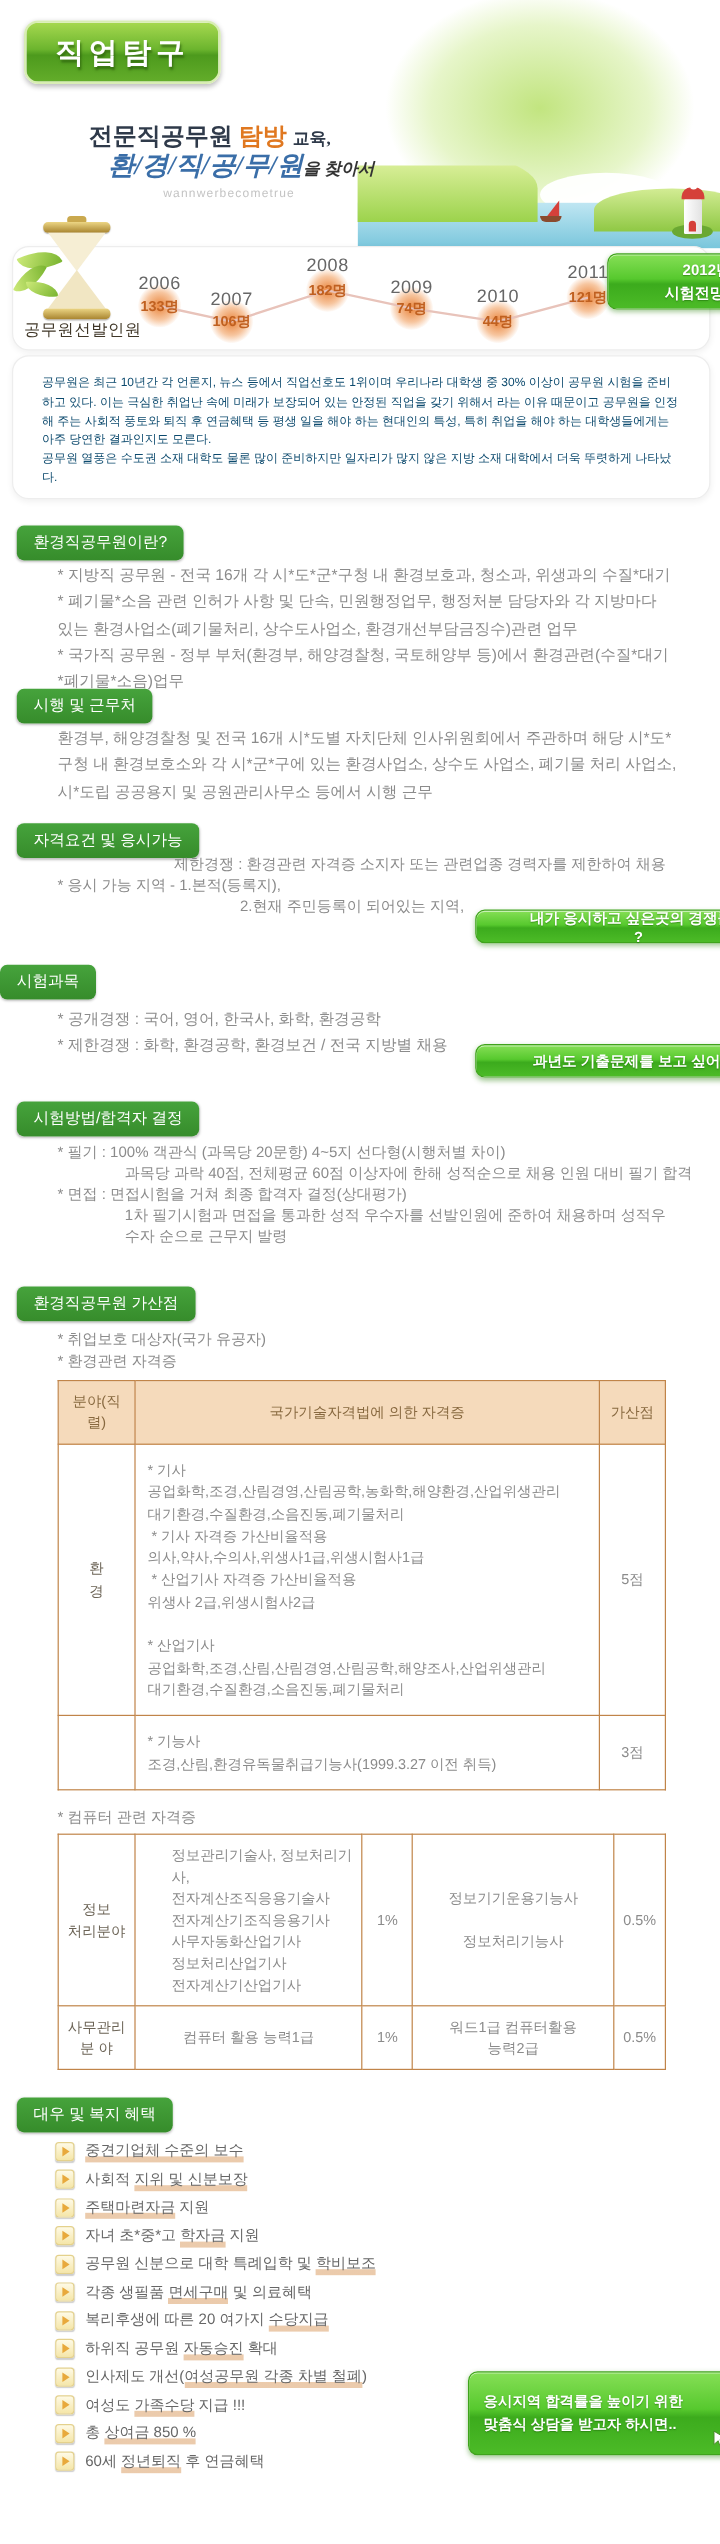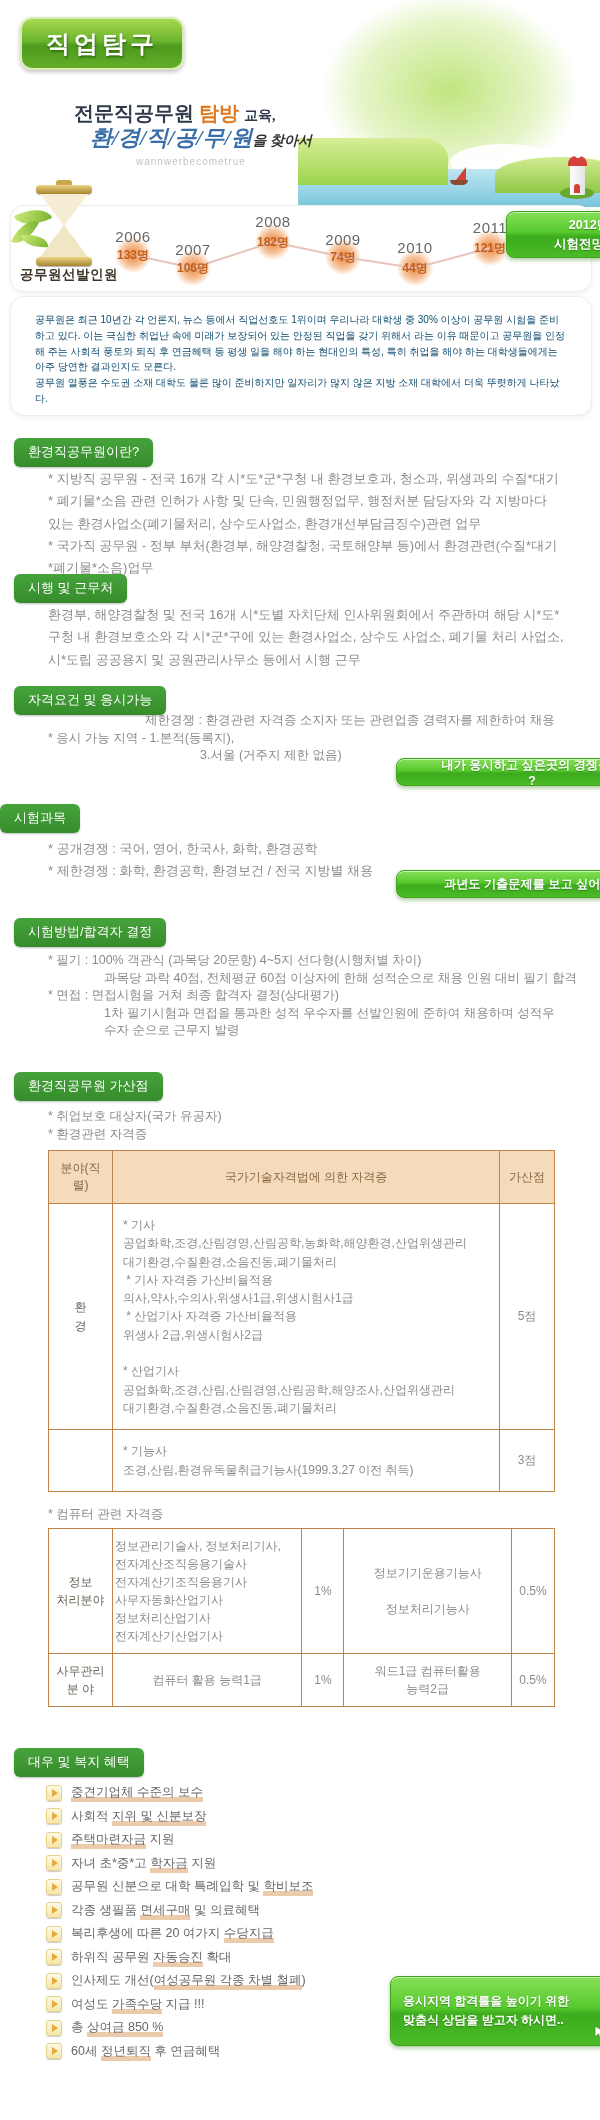--- a/index.html
+++ b/index.html
@@ -60,21 +60,21 @@
     border-left:24px solid transparent;border-right:24px solid transparent;border-top:32px solid #f6eed4;}
   .hg-glass-d{position:absolute;bottom:9px;left:6px;width:0;height:0;
     border-left:24px solid transparent;border-right:24px solid transparent;border-bottom:32px solid #f1e6c3;}
   .leaf{position:absolute;background:linear-gradient(135deg,#cdea7a,#79b42f);
     border-radius:4% 100% 4% 100%;}
   .leaf1{left:-18px;top:28px;width:34px;height:18px;transform:rotate(-25deg);}
   .leaf2{left:-24px;top:44px;width:30px;height:16px;transform:rotate(-62deg);}
   .leaf3{left:-12px;top:54px;width:26px;height:14px;transform:rotate(-4deg);}
 
   
-  .tl-label{left:20px;top:266px;font-size:13.5px;font-weight:bold;color:#3f3627;letter-spacing:.5px;z-index:7;}
+  .tl-label{left:20px;top:266px;font-size:13.5px;font-weight:normal;color:#3f3627;letter-spacing:.5px;z-index:7;}
   .tl-dot{position:absolute;width:36px;height:36px;border-radius:50%;
     background:radial-gradient(circle,rgba(231,120,40,.9) 0%,rgba(240,150,80,.55) 45%,rgba(250,190,140,0) 72%);}
   .tl-year{position:absolute;width:60px;text-align:center;font-size:15px;color:#666;letter-spacing:.5px;z-index:3;}
   .tl-count{position:absolute;width:60px;text-align:center;font-size:12px;font-weight:bold;color:#c06020;z-index:3;}
   .tl-svg{position:absolute;left:0;top:0;z-index:1;}
 
   
   .sec-label{display:inline-block;background:linear-gradient(#46a33c,#368c2b);color:#fff;
     font-size:13px;font-weight:normal;padding:5px 14px 6px;border-radius:6px;
     box-shadow:0 1px 2px rgba(0,0,0,.25);white-space:nowrap;}
@@ -199,21 +199,21 @@
     <div>* 국가직 공무원 - 정부 부처(환경부, 해양경찰청, 국토해양부 등)에서 환경관련(수질*대기*폐기물*소음)업무</div>
   </div>
 
   <div class="abs sec-label" style="left:14px;top:574px;">시행 및 근무처</div>
   <div class="body-text" style="left:48px;top:604px;width:516px;">환경부, 해양경찰청 및 전국 16개 시*도별 자치단체 인사위원회에서 주관하며 해당 시*도*구청 내 환경보호소와 각 시*군*구에 있는 환경사업소, 상수도 사업소, 폐기물 처리 사업소, 시*도립 공공용지 및 공원관리사무소 등에서 시행 근무</div>
 
   <div class="abs sec-label" style="left:14px;top:686px;">자격요건 및 응시가능</div>
   <div class="abs" style="left:48px;top:712px;">
     <div class="req-line" style="margin-left:97px;">제한경쟁 : 환경관련 자격증 소지자 또는 관련업종 경력자를 제한하여 채용</div>
     <div class="req-line">* 응시 가능 지역 - 1.본적(등록지),</div>
-    <div class="req-line" style="margin-left:152px;">3.서울 (거주지 제한 없음)</div>
+    <div class="req-line" style="margin-left:152px;">2.현재 주민등록이 되어있는 지역,</div>
   </div>
   <div class="abs cta" style="left:396px;top:758px;width:190px;height:26px;font-size:12.2px;">내가 응시하고 싶은곳의 경쟁률은 ?</div>
 
   <div class="abs sec-label" style="left:0;top:804px;">시험과목</div>
   <div class="body-text" style="left:48px;top:838px;width:500px;">
     <div>* 공개경쟁 : 국어, 영어, 한국사, 화학, 환경공학</div>
     <div>* 제한경쟁 : 화학, 환경공학, 환경보건 / 전국 지방별 채용</div>
   </div>
   <div class="abs cta" style="left:396px;top:870px;width:190px;height:26px;font-size:12.2px;">과년도 기출문제를 보고 싶어요 !</div>
 
@@ -274,21 +274,21 @@
         <col style="width:64px;">
         <col style="width:190px;">
         <col style="width:42px;">
         <col style="width:168px;">
         <col style="width:43px;">
       </colgroup>
     <tbody>
         <tr>
       <td class="pre cell-field">정보
 처리분야</td>
-      <td class="pre" style="text-align:left;padding-left:2px;">정보관리기술사, 정보처리기사,
+      <td class="pre" style="text-align:left;padding-left:30px;">정보관리기술사, 정보처리기사,
 전자계산조직응용기술사
 전자계산기조직응용기사
 사무자동화산업기사
 정보처리산업기사
 전자계산기산업기사</td>
       <td>1%</td>
       <td class="pre">정보기기운용기능사
 
 정보처리기능사</td>
       <td>0.5%</td>

